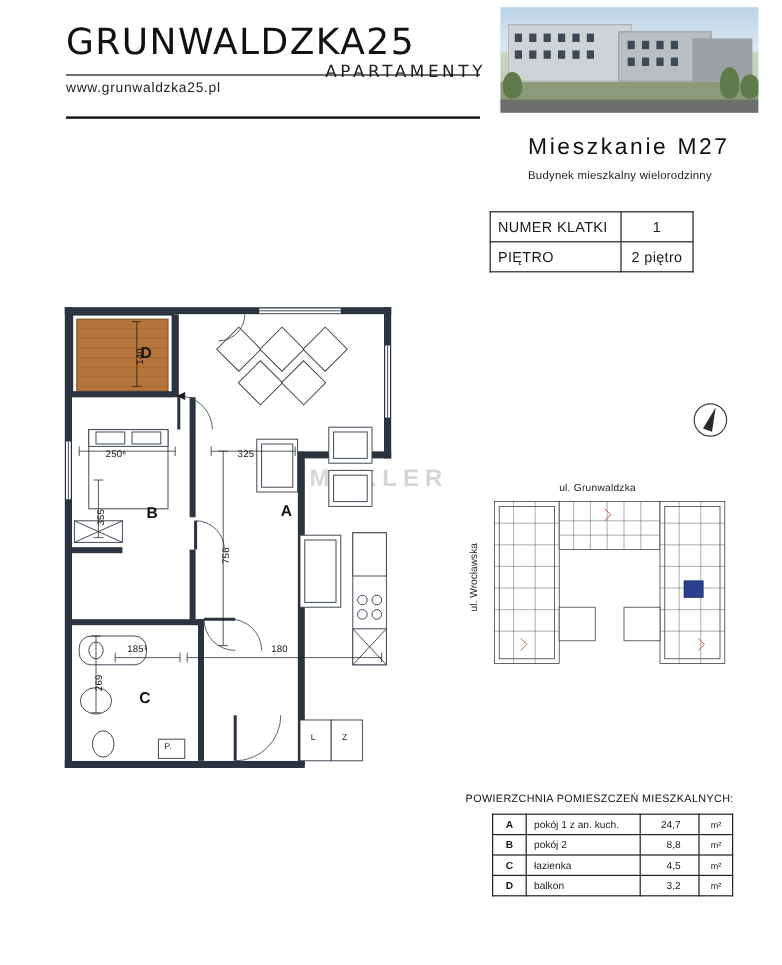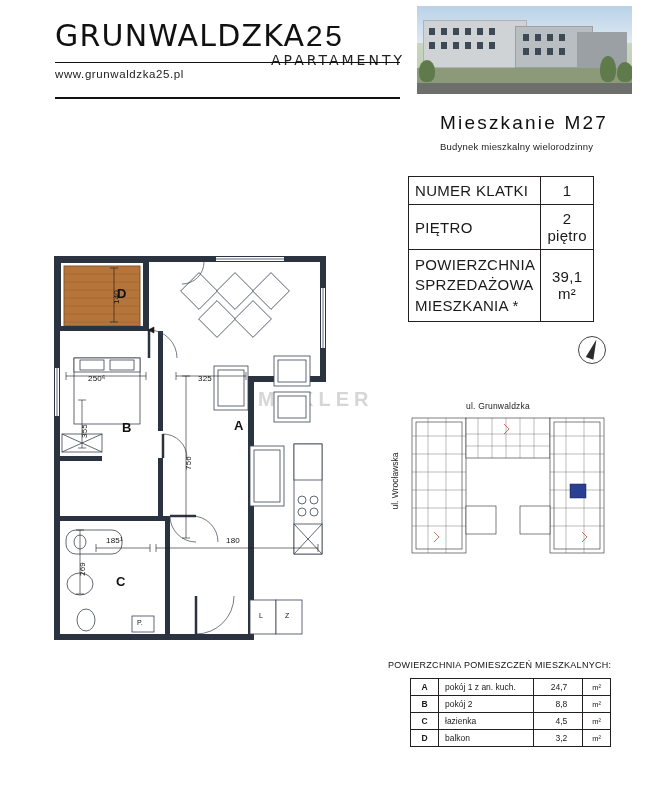--- a/index.html
+++ b/index.html
@@ -35,21 +35,20 @@
   .brand-line1 {
     font-family: "DejaVu Sans", sans-serif;
     font-size: 30px;
     letter-spacing: 1.2px;
     font-weight: 400;
     color: #111;
     white-space: nowrap;
   }
   .brand-line1 .num {
     font-weight: 400;
-    font-family: Liberation Mono, monospace;
   }
   .brand-sub {
     position: absolute;
     right: 0; top: 34px;
     font-size: 14px;
     letter-spacing: 3px;
     color: #222;
   }
   .brand-rule {
     position: absolute;
@@ -123,21 +122,21 @@
     color: #222;
     letter-spacing: 0.2px;
   }
 
   
   .info-table {
     position: absolute;
     left: 408px; top: 176px;
     width: 170px;
     border-collapse: collapse;
-    font-size: 15px;
+    font-size: 12px;
   }
   .info-table td {
     border: 1px solid #231f20;
     padding: 5px 6px;
     vertical-align: middle;
     letter-spacing: 0.3px;
   }
   .info-table td.label { width: 142px; }
   .info-table td.value { text-align: center; width: 61px; }
   .info-table tr.tall td { height: 26px; }
@@ -313,24 +312,20 @@
   <table class="info-table">
     <tbody>
         <tr>
       <td class="label">NUMER KLATKI</td>
       <td class="value">1</td>
     </tr>
     <tr>
       <td class="label">PIĘTRO</td>
       <td class="value">2 piętro</td>
     </tr>
-    <tr class="tall">
-      <td class="label two-line">POWIERZCHNIA SPRZEDAŻOWA MIESZKANIA *</td>
-      <td class="value">39,1 m²</td>
-    </tr>
   </tbody>
     </table>
 
   <div class="compass">
     <div class="circle"></div>
     <div class="needle"></div>
   </div>
 
   <div class="site-plan">
     <div class="street-top">ul. Grunwaldzka</div>

